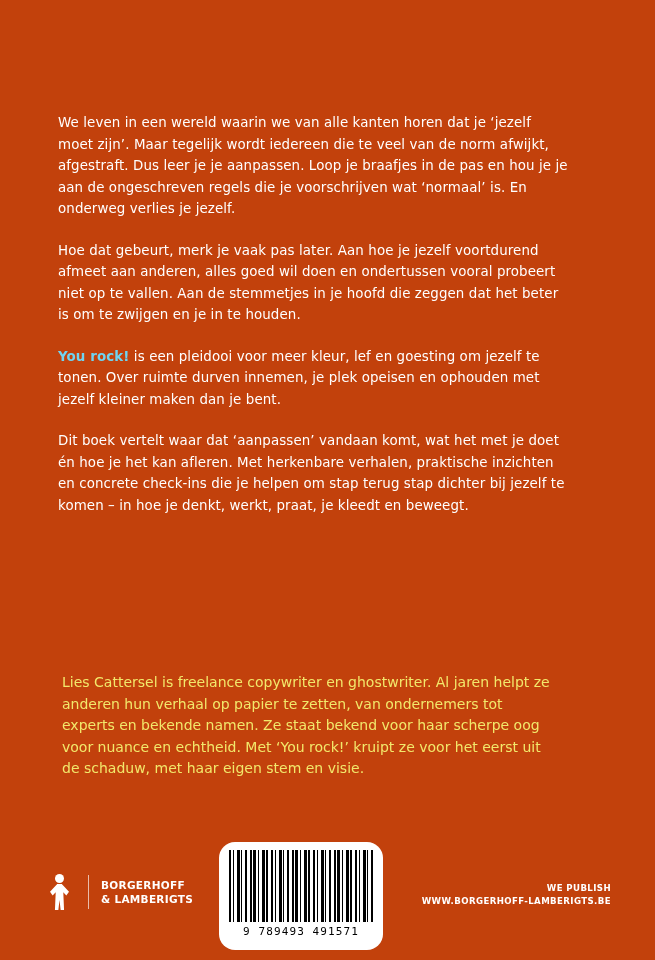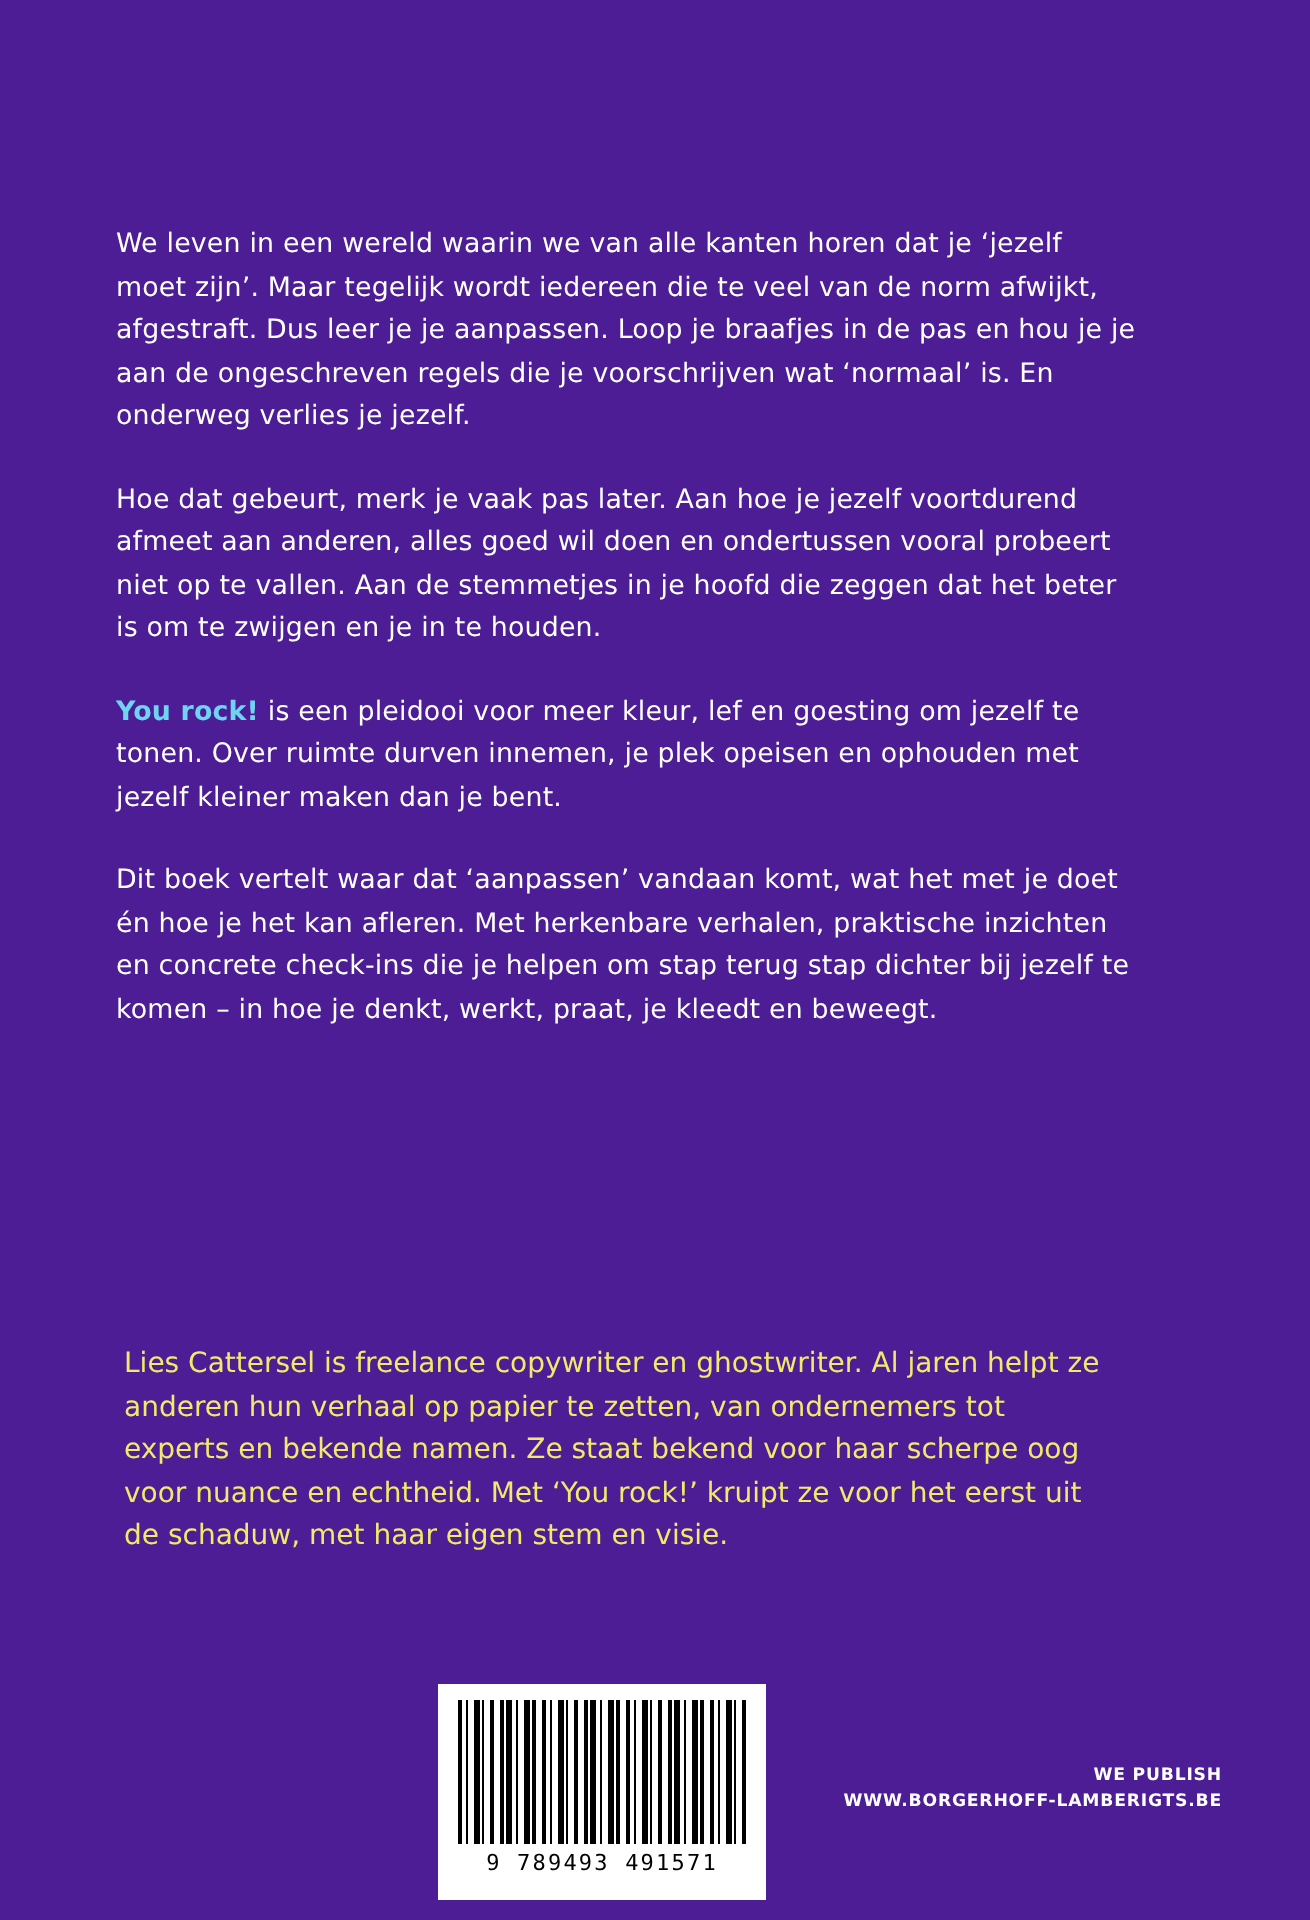--- a/index.html
+++ b/index.html
@@ -10,21 +10,21 @@
     width: 655px;
     height: 960px;
     background: #e8218a;
     font-family: "DejaVu Sans", sans-serif;
     overflow: hidden;
     position: relative;
   }
   .page {
     position: absolute;
     inset: 0;
-    background: #4c1d95;
+    background: #c2410c;
   }
   .copy {
     position: absolute;
     left: 58px;
     top: 112px;
     width: 512px;
   }
   .copy p {
     margin: 0 0 20px 0;
     color: #ffffff;
@@ -117,20 +117,21 @@
   }
   .barcode {
     position: absolute;
     left: 219px;
     bottom: 10px;
     width: 164px;
     height: 108px;
     background: #ffffff;
     padding: 8px 10px 4px 10px;
     box-sizing: border-box;
+    border-radius: 16px;
   }
   .bars {
     height: 72px;
     width: 100%;
     background-repeat: repeat-x;
     background-image:
       linear-gradient(90deg,
         #000 0 2px, #fff 2px 4px, #000 4px 5px, #fff 5px 8px,
         #000 8px 11px, #fff 11px 12px, #000 12px 13px, #fff 13px 16px,
         #000 16px 18px, #fff 18px 21px, #000 21px 23px, #fff 23px 24px,
@@ -158,20 +159,31 @@
     <p><span class="highlight">You rock!</span> is een pleidooi voor meer kleur, lef en goesting om jezelf te tonen. Over ruimte durven innemen, je plek opeisen en ophouden met jezelf kleiner maken dan je bent.</p>
     <p>Dit boek vertelt waar dat ‘aanpassen’ vandaan komt, wat het met je doet én hoe je het kan afleren. Met herkenbare verhalen, praktische inzichten en concrete check-ins die je helpen om stap terug stap dichter bij jezelf te komen – in hoe je denkt, werkt, praat, je kleedt en beweegt.</p>
   </div>
 
   <div class="bio">
     <p>Lies Cattersel is freelance copywriter en ghostwriter. Al jaren helpt ze anderen hun verhaal op papier te zetten, van ondernemers tot experts en bekende namen. Ze staat bekend voor haar scherpe oog voor nuance en echtheid. Met ‘You rock!’ kruipt ze voor het eerst uit de schaduw, met haar eigen stem en visie.</p>
   </div>
 
   <div class="footer">
 
+    <div class="logo-block">
+      <div class="logo-mark">
+        <div class="head"></div>
+        <div class="body"></div>
+      </div>
+      <div class="logo-divider"></div>
+      <div class="logo-text">
+        <span>BORGERHOFF</span>
+        <span>&amp; LAMBERIGTS</span>
+      </div>
+    </div>
 
     <div class="barcode">
       <div class="bars"></div>
       <div class="barcode-number">9 789493 491571</div>
     </div>
 
     <div class="publisher">
       <div>WE PUBLISH</div>
       <div>WWW.BORGERHOFF-LAMBERIGTS.BE</div>
     </div>

